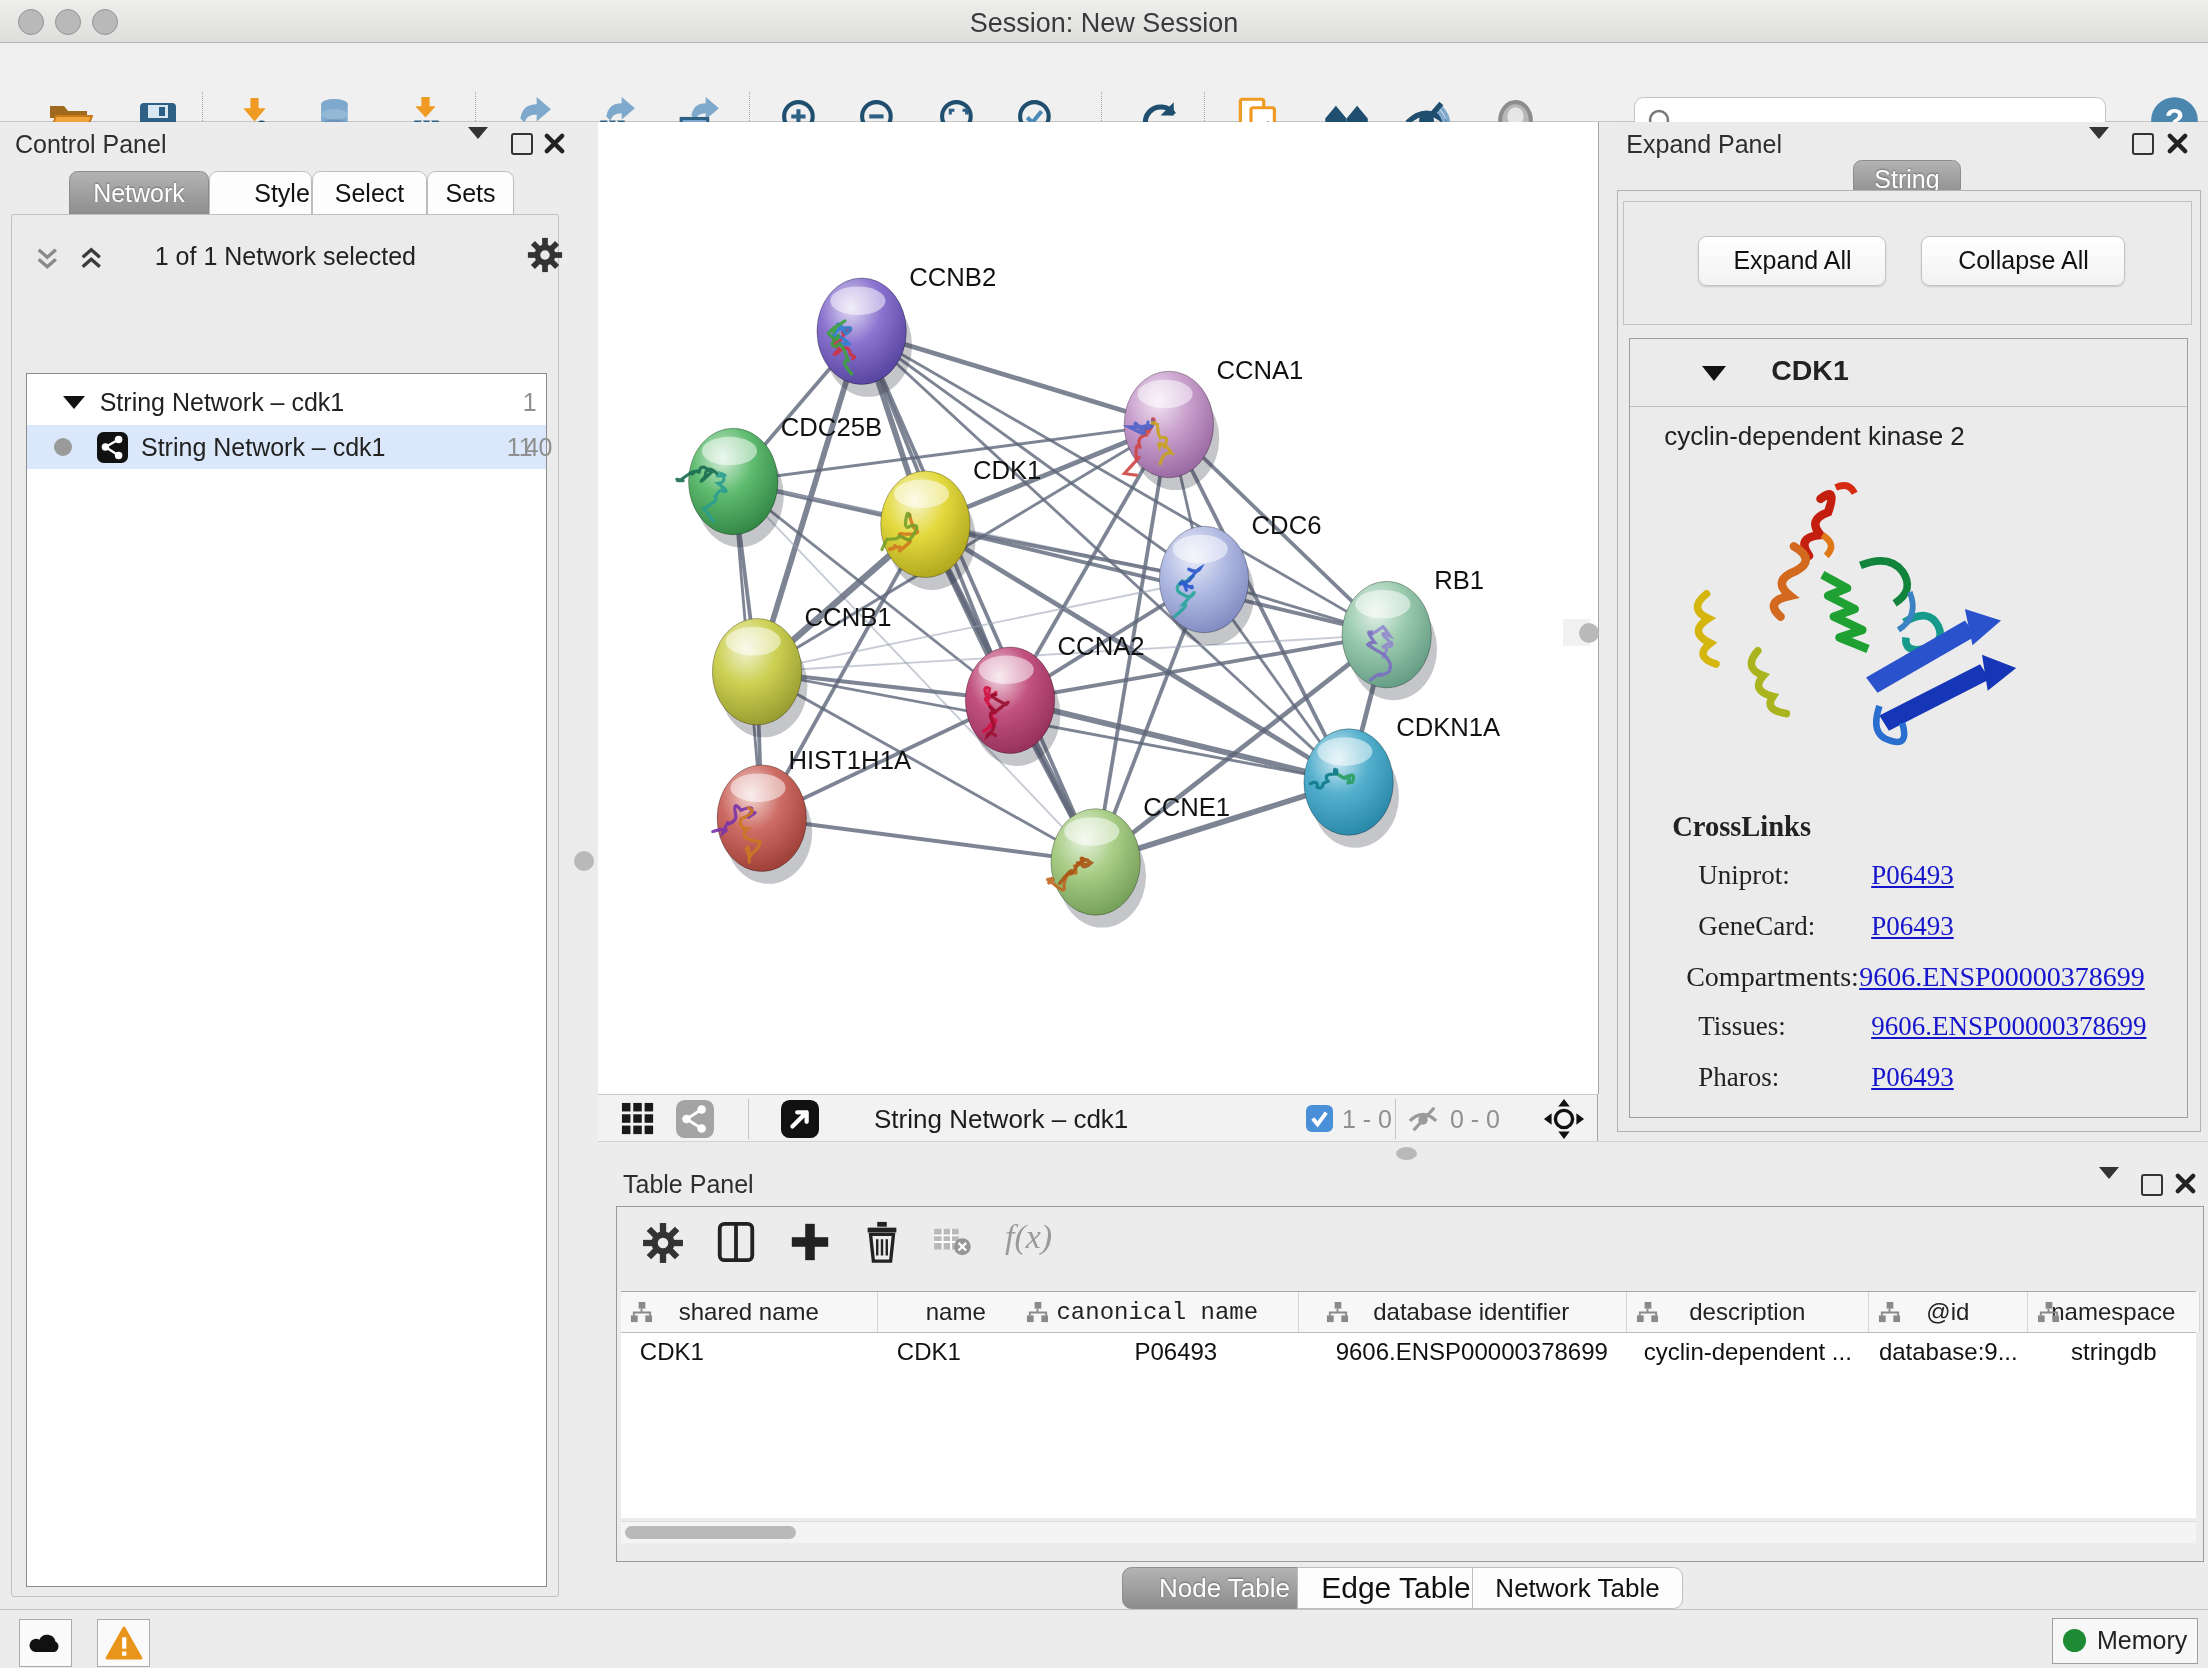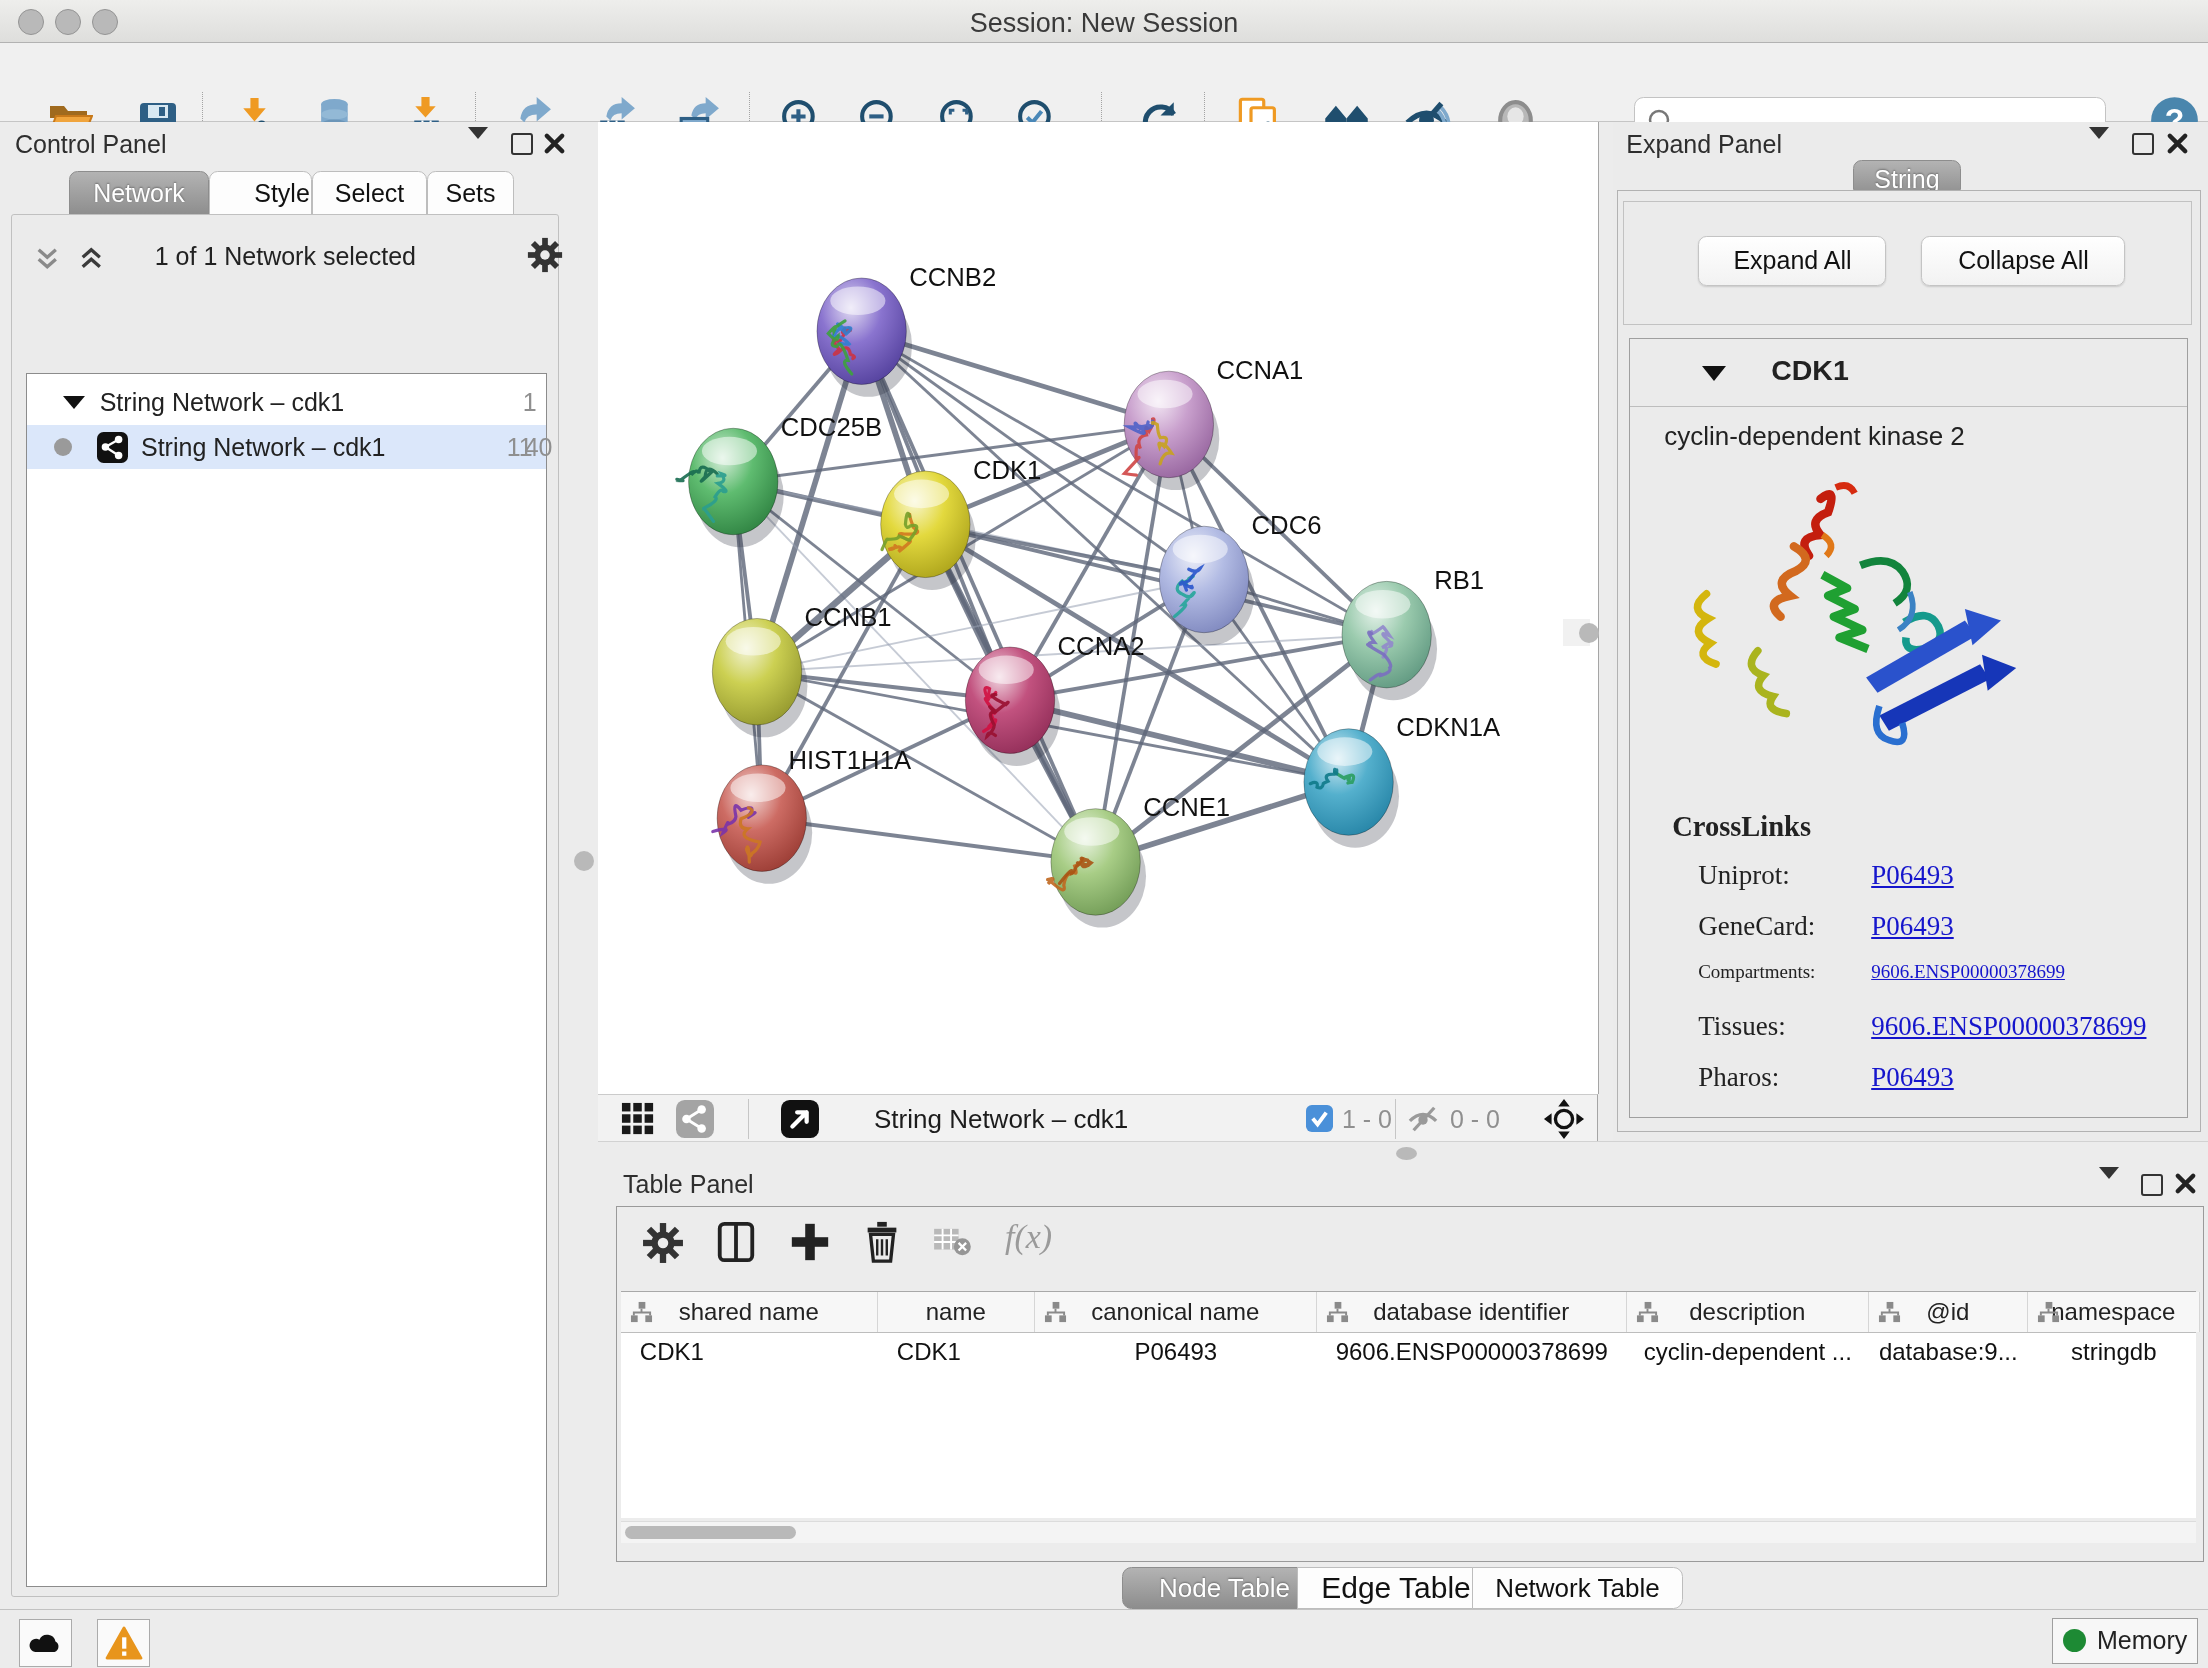--- a/index.html
+++ b/index.html
@@ -556,21 +556,21 @@
           <path d="M198 216 L302 156 L314 172 L210 232 Z" fill="#2a52cc"></path>
           <path d="M302 144 L340 156 L310 182 Z" fill="#2a52cc"></path>
           <path d="M212 256 L318 202 L328 218 L222 272 Z" fill="#1636b8"></path>
           <path d="M320 192 L356 206 L326 230 Z" fill="#1636b8"></path>
           <path d="M212 246 q-10 30 10 36 q22 8 14 -18" stroke="#2a6fd0" stroke-width="7" fill="none"></path>
         </svg>
         <div class="serif abs" style="left:42px;top:472px;font-size:28.5px;font-weight:bold">CrossLinks</div>
         <div id="crosslinks">
             <div class="abs serif" style="left: 68px; top: 521px; width: 476px; font-size: 27px;"><span>Uniprot:</span><span class="link" style="position: absolute; left: 173px;">P06493</span></div>
             <div class="abs serif" style="left: 68px; top: 572px; width: 476px; font-size: 27px;"><span>GeneCard:</span><span class="link" style="position: absolute; left: 173px;">P06493</span></div>
-            <div class="abs serif" style="left: 68px; top: 622px; width: 476px; font-size: 19px;"><span>Compartments:</span><span class="link" style="position: absolute; left: 173px;">9606.ENSP00000378699</span></div>
+            <div class="abs serif" style="left: 56px; top: 622px; width: 476px; font-size: 28px;"><span>Compartments:</span><span class="link" style="position: absolute; left: 173px;">9606.ENSP00000378699</span></div>
             <div class="abs serif" style="left: 68px; top: 672px; width: 476px; font-size: 27px;"><span>Tissues:</span><span class="link" style="position: absolute; left: 173px;">9606.ENSP00000378699</span></div>
             <div class="abs serif" style="left: 68px; top: 723px; width: 476px; font-size: 27px;"><span>Pharos:</span><span class="link" style="position: absolute; left: 173px;">P06493</span></div>
           </div>
       </div>
     </div>
   </div>
 
   <div class="abs" style="left:598px;top:1141px;width:1610px;height:25px;background:#ececec;border-top:1px solid #d2d2d2"></div>
   <div class="divider-dot" style="left:1396px;top:1147px;width:21px;height:13.3px"></div>
 
@@ -636,21 +636,21 @@
                   <rect x="1" y="15" width="7" height="7"></rect>
                   <rect x="16" y="15" width="7" height="7"></rect>
                   <path d="M12 8 v4 M4 15 v-3 h17 v3" stroke="#8a8a8a" stroke-width="2" fill="none"></path>
                 </g>
               </svg>
               <span>shared name</span>
             </div>
             <div class="hdrcell" style="left: 257px; width: 157px;">
               <span>name</span>
             </div>
-            <div class="hdrcell" style="left: 414px; width: 282px;">
+            <div class="hdrcell" style="left: 396px; width: 282px; font-family: Liberation Mono, monospace;">
               <svg width="23" height="23" viewBox="0 0 24 24" style="position: absolute; left: 9.5px;">
                 <g fill="#8a8a8a">
                   <rect x="9" y="1" width="7" height="7"></rect>
                   <rect x="1" y="15" width="7" height="7"></rect>
                   <rect x="16" y="15" width="7" height="7"></rect>
                   <path d="M12 8 v4 M4 15 v-3 h17 v3" stroke="#8a8a8a" stroke-width="2" fill="none"></path>
                 </g>
               </svg>
               <span>canonical name</span>
             </div>

